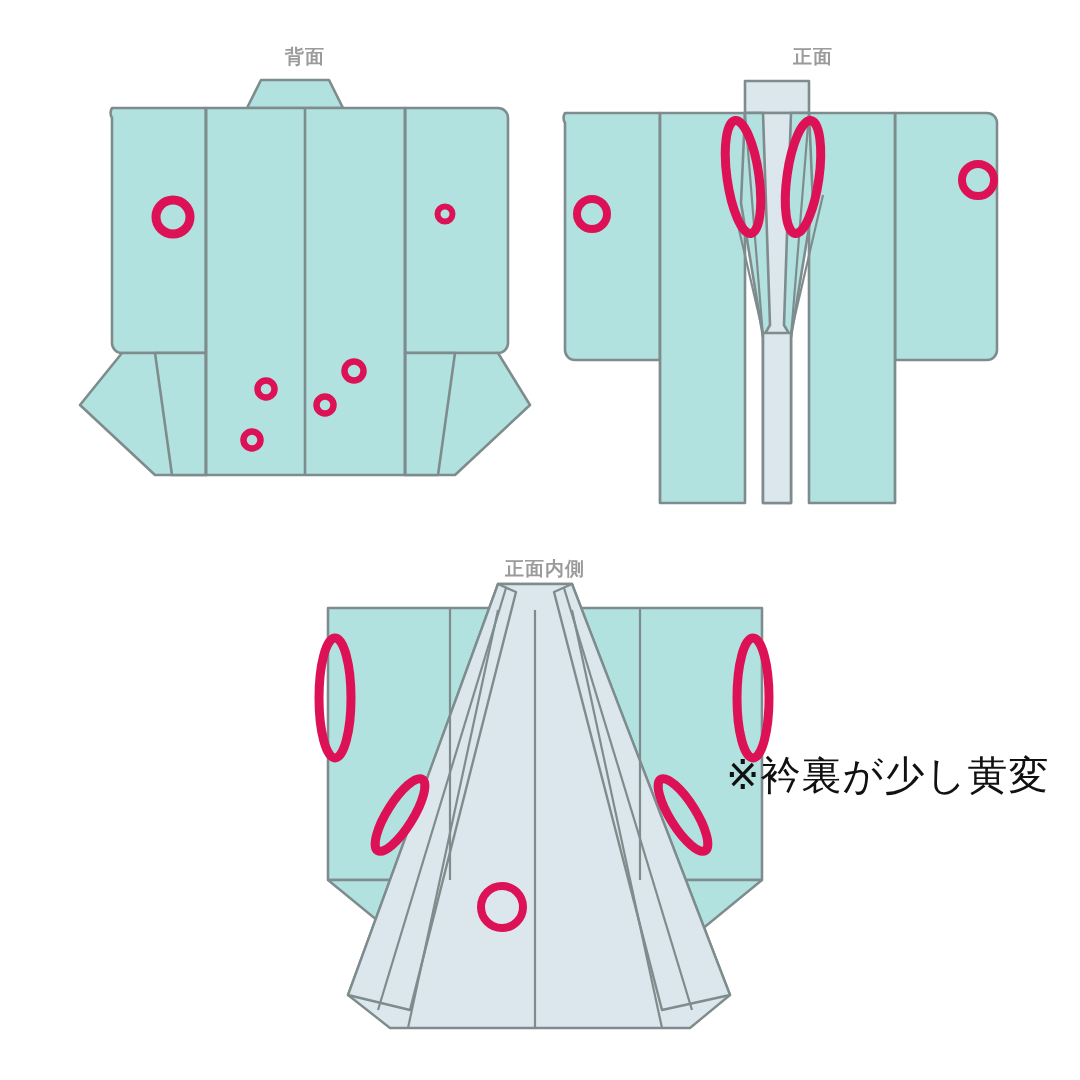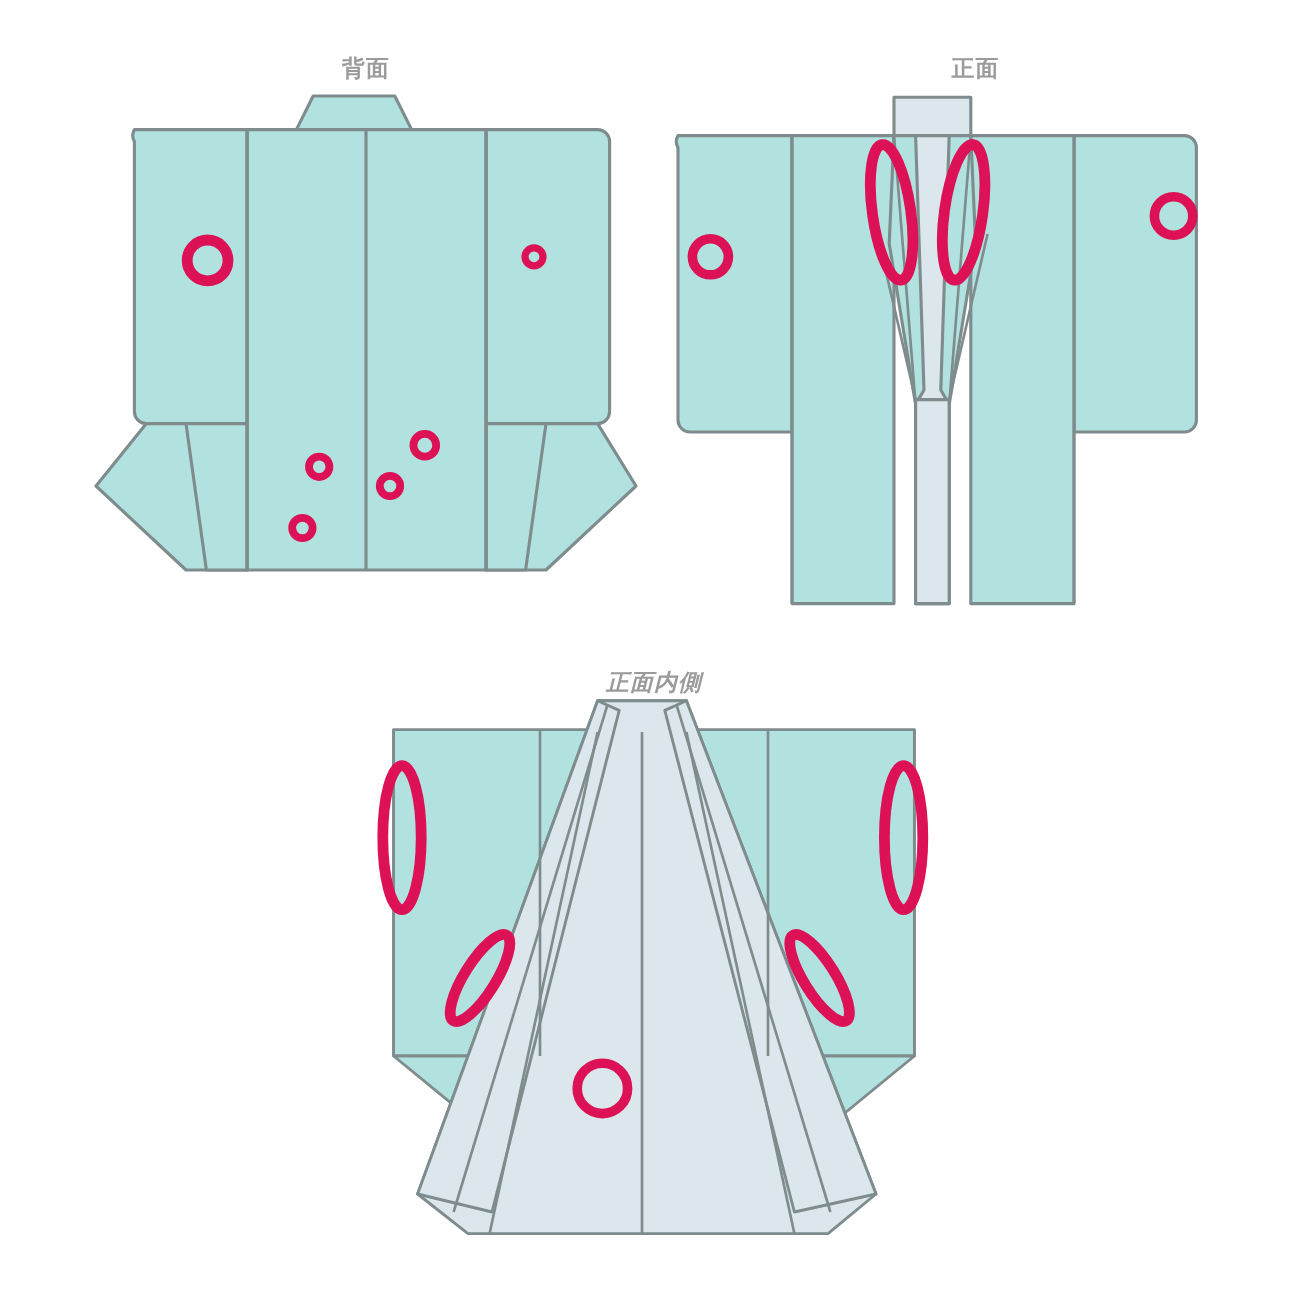--- a/index.html
+++ b/index.html
@@ -26,21 +26,21 @@
     font-weight: 700;
     color: #9b9b9b;
     letter-spacing: 1px;
     white-space: nowrap;
     text-align: center;
     transform: translateX(-50%);
     font-family: "DejaVu Sans", "Liberation Sans", sans-serif;
   }
   #label-back  { left: 305px; top: 44px; }
   #label-front { left: 813px; top: 44px; }
-  #label-inner { left: 545px; top: 556px; font-style: italic; }
+  #label-inner { left: 545px; top: 556px; }
 
   .note-text {
     position: absolute;
     left: 726px;
     top: 748px;
     font-size: 40px;
     color: #111111;
     white-space: nowrap;
     letter-spacing: 1px;
     font-family: "DejaVu Sans", "Liberation Sans", sans-serif;
@@ -178,14 +178,15 @@
 
     <g fill="none" stroke="#dd1155">
       <ellipse cx="45" cy="118" rx="16" ry="60" stroke-width="9"></ellipse>
       <ellipse cx="463" cy="118" rx="16" ry="60" stroke-width="9"></ellipse>
       <ellipse cx="110" cy="235" rx="13" ry="42" stroke-width="9" transform="rotate(32 110 235)"></ellipse>
       <ellipse cx="393" cy="235" rx="13" ry="42" stroke-width="9" transform="rotate(-32 393 235)"></ellipse>
       <circle cx="212" cy="327" r="21" stroke-width="8"></circle>
     </g>
   </svg>
 
+  <div class="note-text">※衿裏が少し黄変</div>
 
 </div>
 
 </body></html>

